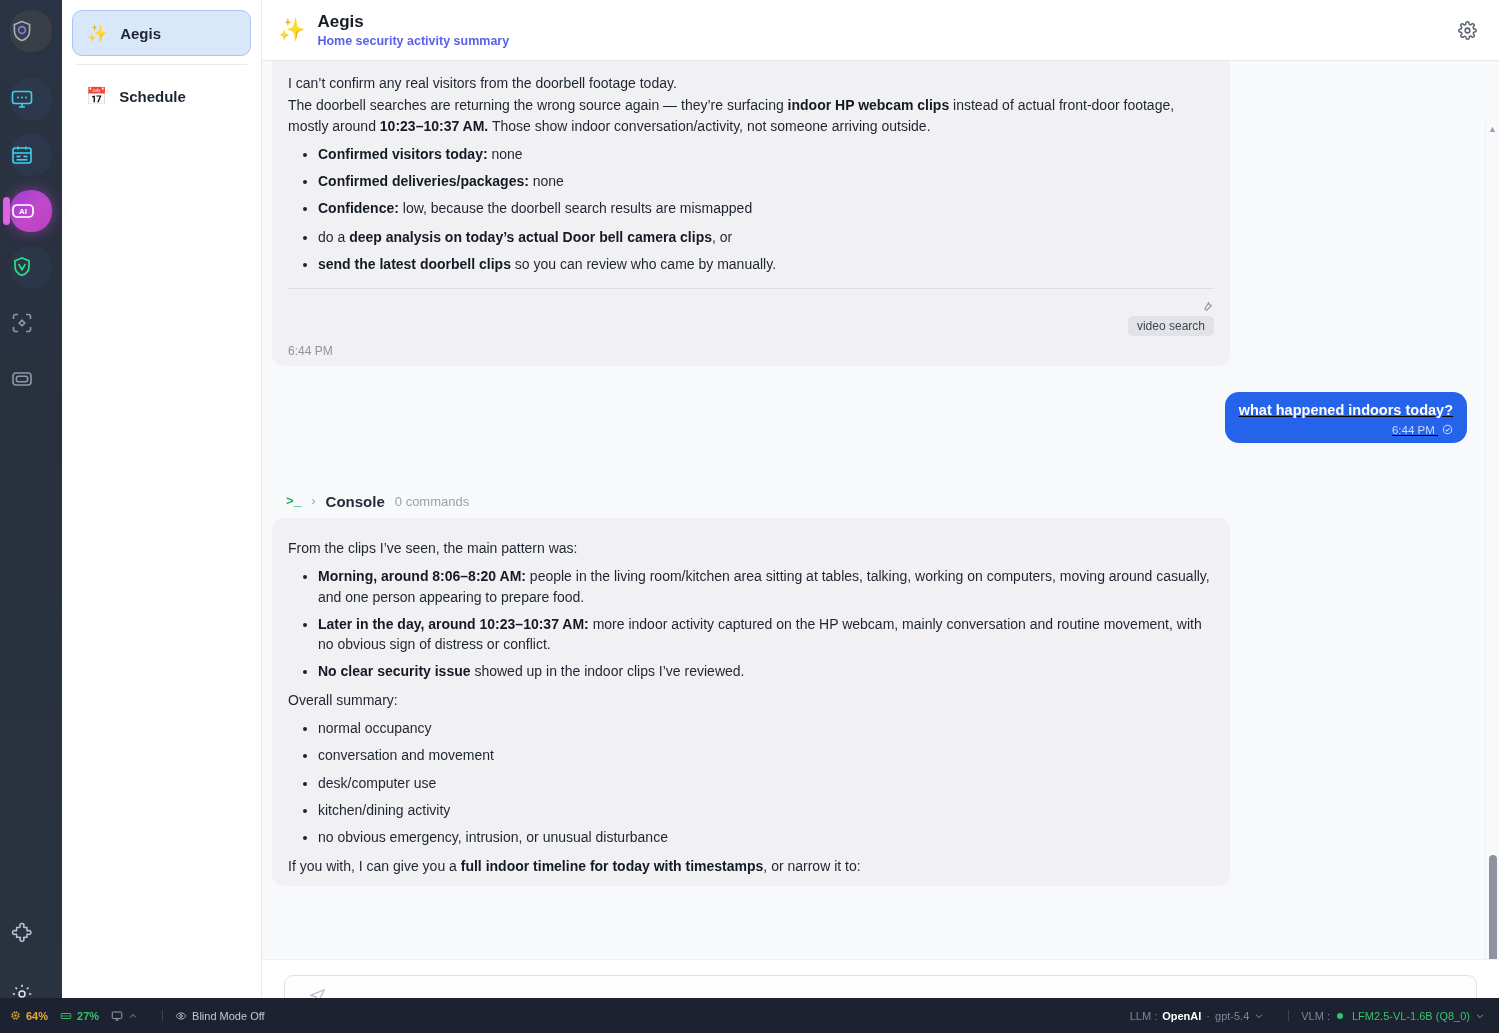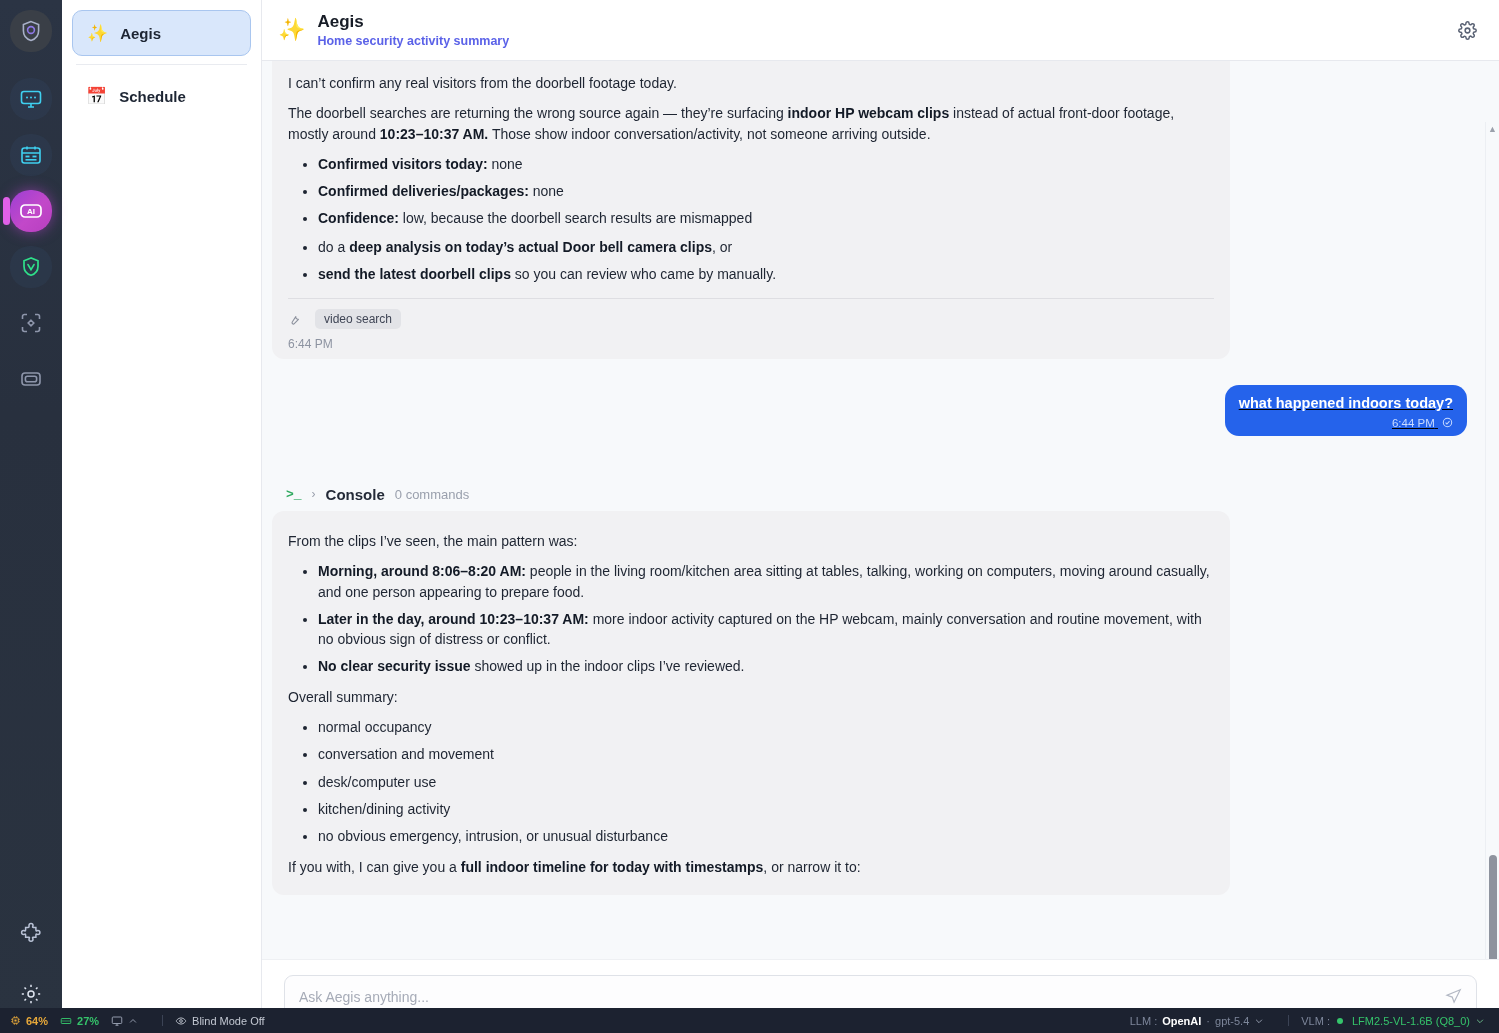--- a/index.html
+++ b/index.html
@@ -15,21 +15,21 @@
   .rail {
     width: 62px; height: 1033px;
     background: linear-gradient(180deg, #2b3444 0%, #28303e 40%, #2a3340 100%);
     display: flex; flex-direction: column; align-items: center;
     padding-top: 10px;
     flex: 0 0 62px;
     position: relative;
   }
   .rail-btn {
     width: 42px; height: 42px; border-radius: 20px;
-    display: flex; align-items: center; justify-content: center;
+    display: flex; align-items: center; 
     margin-bottom: 14px; position: relative;
   }
   .rail-btn.logo { background: #3a3f47; margin-bottom: 26px; }
   .rail-btn.soft { background: rgba(70,110,160,0.10); }
   .rail-btn.active {
     background: linear-gradient(135deg, #9c3fd4 0%, #c248c9 55%, #b73fc0 100%);
     box-shadow: 0 0 14px rgba(190,70,210,0.55);
   }
   .rail-btn.active::before {
     content:""; position:absolute; left:-7px; top:7px; width:7px; height:28px;
@@ -89,28 +89,28 @@
   .bubble-a.first { border-radius: 0 0 12px 12px; padding-top: 4px; margin-top: -8px; }
   .bubble-u {
     background:#2563eb; color:#fff; border-radius: 14px;
     padding: 9px 14px 7px 14px; max-width: 400px;
     text-align: right;
   }
   .u-text { font-size: 14.5px; font-weight: 600; line-height: 1.35; }
   .u-meta { font-size: 11.5px; color:#c9dbff; margin-top: 3px; }
   .u-meta .ck { margin-left: 4px; }
 
-  .p { font-size: 14px; line-height: 1.45; color:#1e2532; margin: 10px 0; }
+  .p { font-size: 14px; line-height: 1.45; color:#1e2532; margin: 2px 0; }
   .p:first-child { margin-top: 8px; }
   ul.b { margin: 8px 0 8px 0; padding-left: 30px; }
   ul.b li { font-size: 14px; line-height: 1.45; color:#1e2532; margin: 7px 0; }
   strong { font-weight: 700; color:#131a26; }
 
   .tool-sep { height:1px; background:#dedee2; margin: 14px 0 10px 0; }
-  .tool-row { display:flex; align-items:center; gap: 14px; }
+  .tool-row { display:flex; align-items:flex-end; gap: 4px; flex-direction: column; }
   .tool-wrench { color:#8a8f9b; display:flex; align-items:center; }
   .tool-chip {
     background:#e2e3e7; color:#3e4characters; color:#3f4555;
     font-size: 12px; padding: 3px 9px; border-radius: 5px;
   }
   .stamp { font-size: 12px; color:#8d93a1; margin-top: 8px; }
 
   .console-row {
     display:flex; align-items:center; gap: 10px;
     padding: 10px 0 8px 14px; font-size: 13px;
@@ -150,21 +150,21 @@
   }
   .sbar-arrow { color:#9aa0ab; font-size: 9px; line-height:1; padding: 3px 0; }
   .sbar-track { flex:1 1 auto; width:100%; position:relative; }
   .sbar-thumb {
     position:absolute; left:3px; width:8px; border-radius:5px;
     background:#8e939e; top: 718px; height: 108px;
   }
 
   
   .statusbar {
-    position:absolute; left:0; bottom:0; width:1499px; height:25px;
+    position:absolute; left:0; bottom:0; width:1499px; height:35px;
     background:#1c2230; display:flex; align-items:center;
     font-size: 11px; color:#c3c8d2; padding: 0 10px;
   }
   .sb-group { display:flex; align-items:center; gap:5px; margin-right: 12px; }
   .sb-cpu { color:#e8a93a; font-weight:700; }
   .sb-mem { color:#35c46b; font-weight:700; }
   .sb-ico { display:flex; align-items:center; }
   .sb-div { width:1px; height:11px; background:#3b4355; margin: 0 12px; }
   .sb-dim { color:#7d869a; }
   .sb-strong { color:#ffffff; font-weight:700; }
@@ -373,21 +373,20 @@
         <span class="sbar-arrow">▲</span>
         <div class="sbar-track">
           <div class="sbar-thumb"></div>
         </div>
 
       </div>
     </div>
 
     <div class="composer">
       <div class="input-wrap">
-        <input type="text" placeholder="Ask Aegis anything..." style="">
         <span class="send-ico">
           <svg width="17" height="17" viewBox="0 0 24 24" fill="none" stroke="#b3b8c4" stroke-width="1.7">
             <path d="M21.5 2.5 2.8 10.2l7.4 2.6 2.6 7.4Z"></path>
           </svg>
         </span>
       </div>
     </div>
   </div>
 
   <div class="statusbar">

